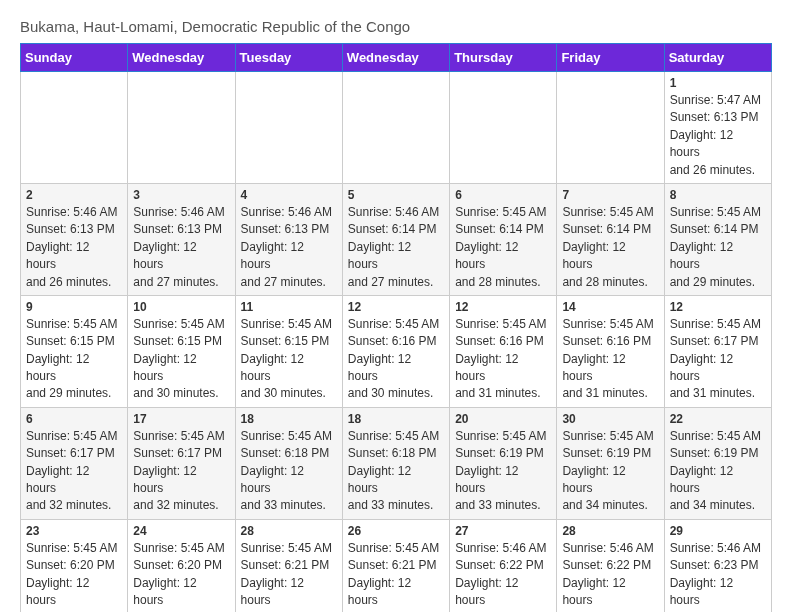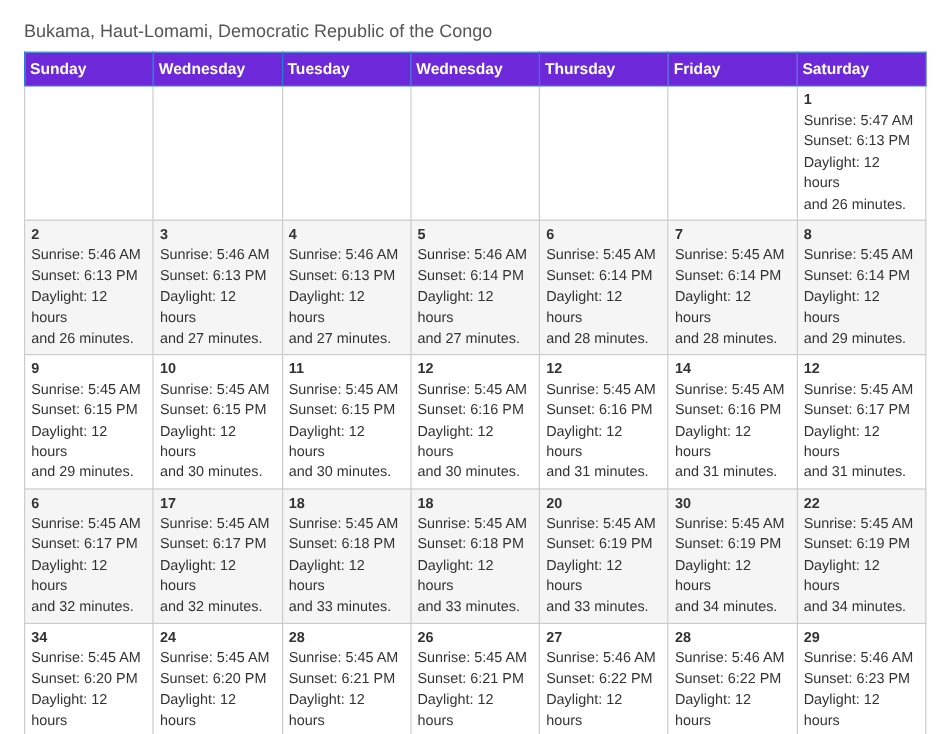--- a/index.html
+++ b/index.html
@@ -271,21 +271,21 @@
         <td>
           <span class="day-number">22</span>
           <div class="day-info" style="white-space: pre-line;">Sunrise: 5:45 AM
 Sunset: 6:19 PM
 Daylight: 12 hours
 and 34 minutes.</div>
         </td>
       </tr>
       <tr>
         <td>
-          <span class="day-number">34</span>
+          <span class="day-number">23</span>
           <div class="day-info" style="white-space: pre-line;">Sunrise: 5:45 AM
 Sunset: 6:20 PM
 Daylight: 12 hours
 and 34 minutes.</div>
         </td>
         <td>
           <span class="day-number">24</span>
           <div class="day-info" style="white-space: pre-line;">Sunrise: 5:45 AM
 Sunset: 6:20 PM
 Daylight: 12 hours

